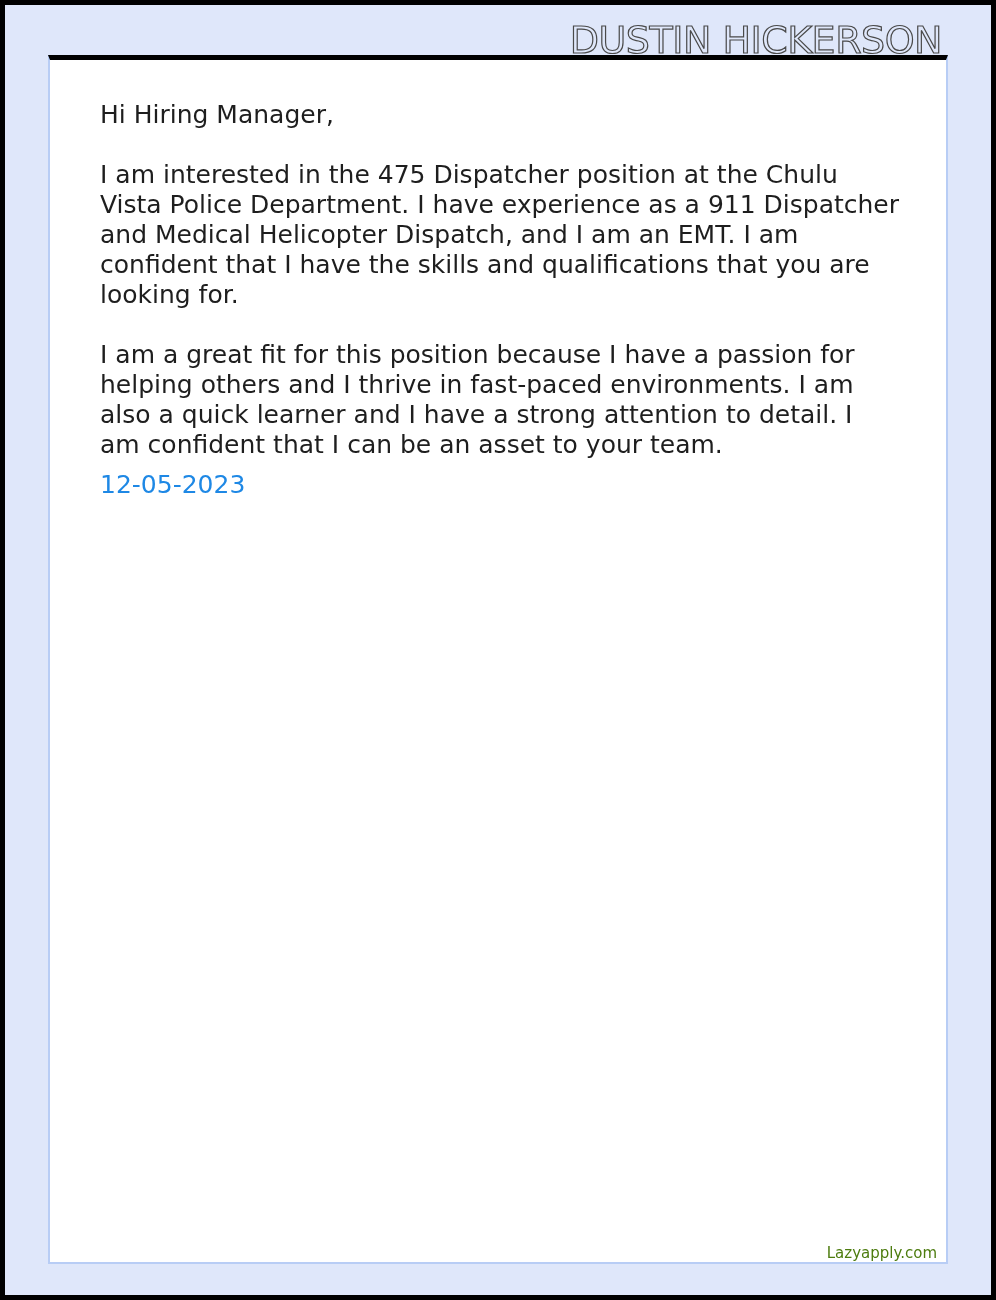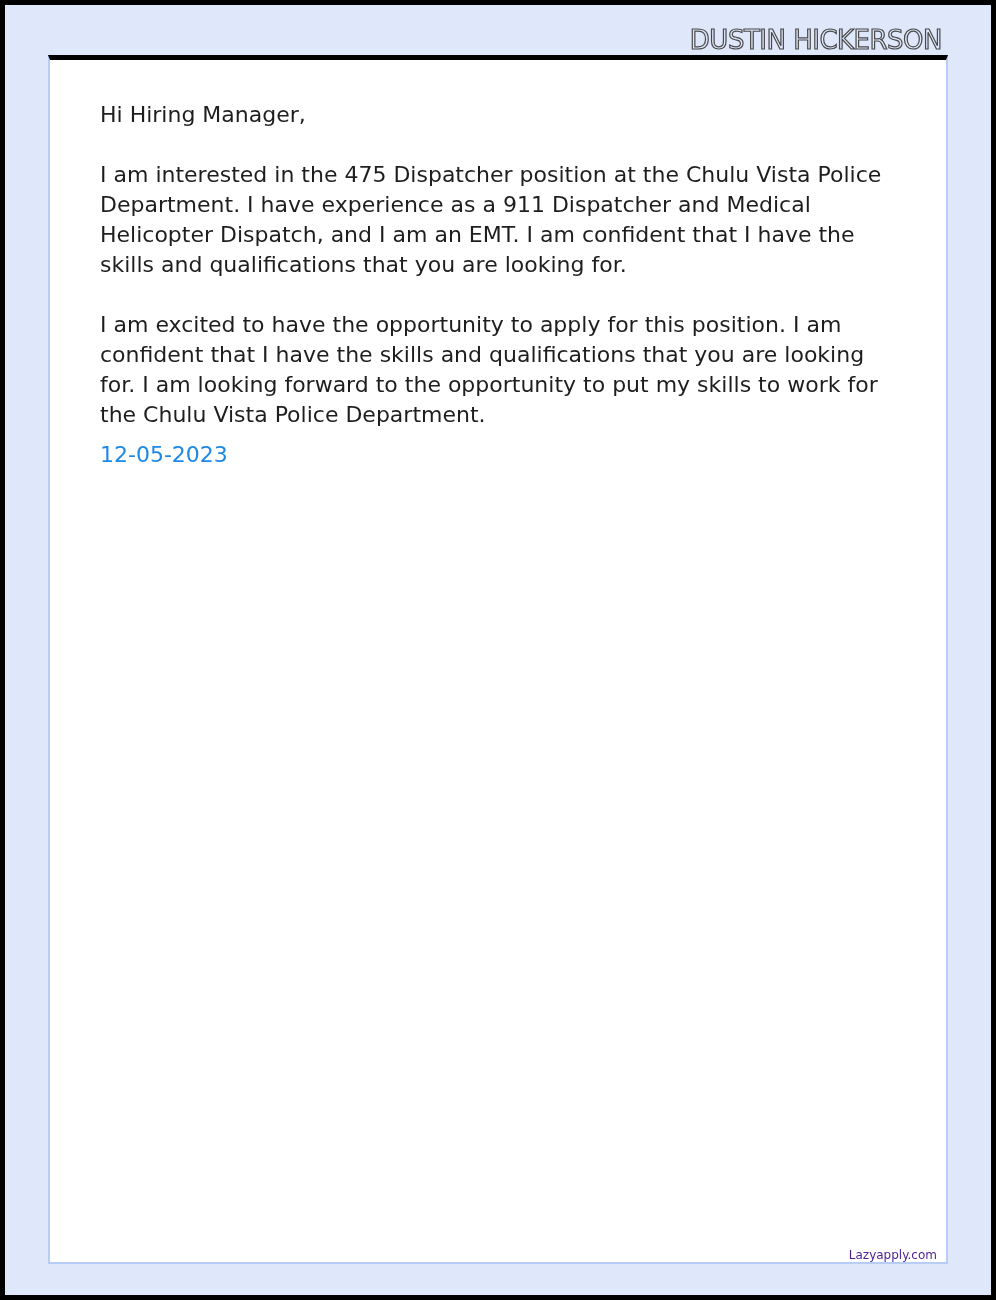--- a/index.html
+++ b/index.html
@@ -5,52 +5,52 @@
   html, body { margin: 0; padding: 0; }
   body {
     width: 996px; height: 1300px; box-sizing: border-box;
     border: 5px solid #000;
     background: #dfe7fa;
     position: relative; overflow: hidden;
     font-family: "DejaVu Sans", sans-serif;
   }
   .name {
     position: absolute; right: 49px; top: 12px;
-    font-size: 26px; letter-spacing: -0.5px;
+    font-size: 38px; letter-spacing: -0.5px;
     color: #dfe7fa;
     -webkit-text-stroke: 1.2px #4a4a4a;
     font-family: "DejaVu Sans", sans-serif;
     line-height: 46px;
   }
   .card {
     position: absolute; left: 43px; top: 50px;
     width: 896px; height: 1202px;
     background: #fff;
     border-top: 5px solid #000;
     border-left: 2px solid #b8cdf5;
     border-right: 2px solid #b8cdf5;
     border-bottom: 2px solid #b8cdf5;
   }
   .content {
     position: absolute; left: 50px; top: 40px; width: 800px;
-    font-size: 22px; line-height: 30px; color: #1e1e1e;
+    font-size: 25px; line-height: 30px; color: #1e1e1e;
   }
   .content p { margin: 0 0 30px 0; }
   .date { color: #1e88e5; margin-top: -20px; }
   .footer {
     position: absolute; right: 9px; bottom: 0px;
-    font-size: 12px; color: #4c1d95;
+    font-size: 15px; color: #4d7c0f;
   }
 </style>
 </head>
 <body>
 
 <div class="name">DUSTIN HICKERSON</div>
 
 <div class="card">
   <div class="content">
     <p>Hi Hiring Manager,</p>
     <p>I am interested in the 475 Dispatcher position at the Chulu Vista Police Department. I have experience as a 911 Dispatcher and Medical Helicopter Dispatch, and I am an EMT. I am confident that I have the skills and qualifications that you are looking for.</p>
-    <p>I am excited to have the opportunity to apply for this position. I am confident that I have the skills and qualifications that you are looking for. I am looking forward to the opportunity to put my skills to work for the Chulu Vista Police Department.</p>
+    <p>I am a great fit for this position because I have a passion for helping others and I thrive in fast-paced environments. I am also a quick learner and I have a strong attention to detail. I am confident that I can be an asset to your team.</p>
     <div class="date">12-05-2023</div>
   </div>
   <div class="footer">Lazyapply.com</div>
 </div>
 
 </body></html>

